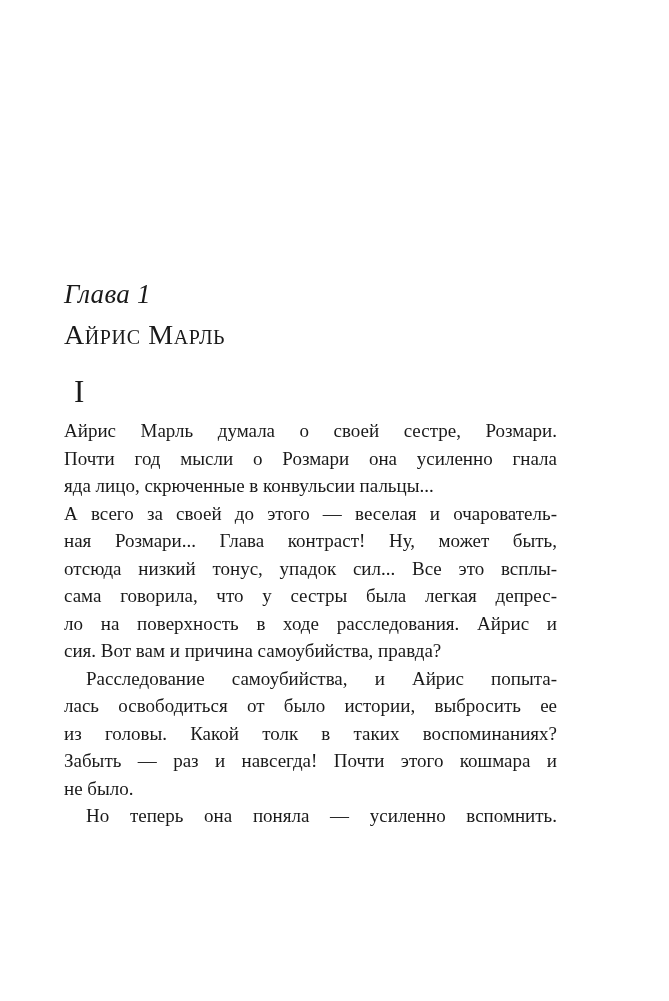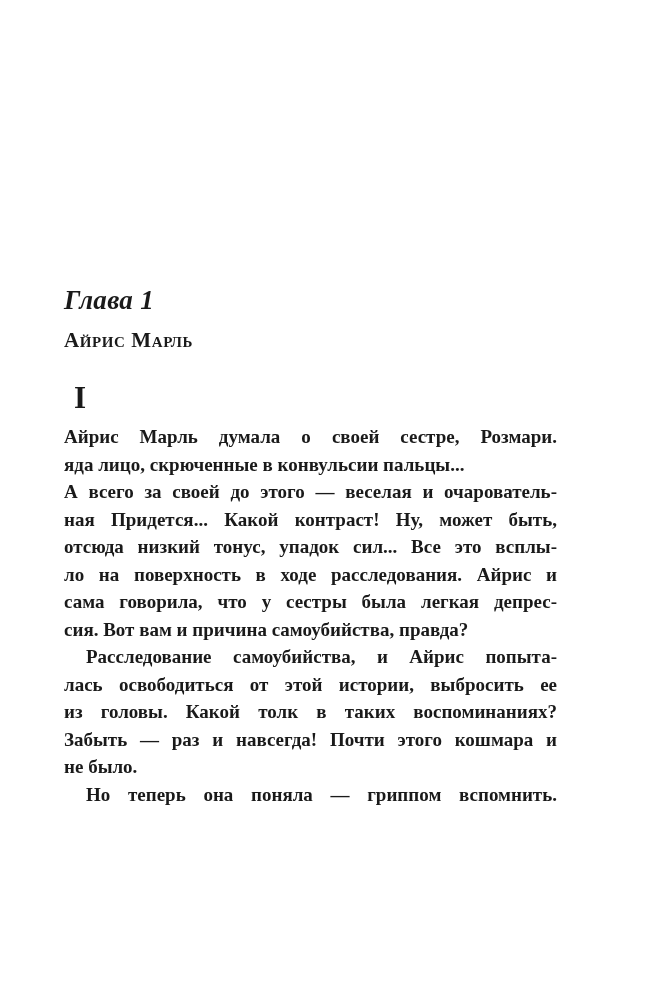--- a/index.html
+++ b/index.html
@@ -12,34 +12,33 @@
     width: 669px;
     height: 1001px;
     background: #ffffff;
     overflow: hidden;
     font-family: "Liberation Serif", "DejaVu Serif", serif;
     color: #1a1a1a;
   }
   .content {
     position: absolute;
     left: 64px;
-    top: 285px;
+    top: 279px;
     width: 493px;
-    font-weight: bold;
   }
   .chapter-title {
     font-style: italic;
     font-size: 27px;
     line-height: 30px;
     letter-spacing: 0.3px;
   }
   .character-name {
     margin-top: 12px;
     font-variant: small-caps;
-    font-size: 21px;
+    font-size: 28px;
     line-height: 27px;
     letter-spacing: 0.6px;
   }
   .section-numeral {
     margin-top: 28px;
     padding-left: 10px;
     font-size: 31px;
     line-height: 32px;
   }
   .body-text {
@@ -65,35 +64,36 @@
 <body>
 
 <div class="page">
   <div class="content">
     <div class="chapter-title">Глава 1</div>
     <div class="character-name">Айрис Марль</div>
     <div class="section-numeral">I</div>
     <div class="body-text" id="body-text">
         <div class="paragraph">
           <div class="text-line">Айрис Марль думала о своей сестре, Розмари.</div>
+          <div class="text-line">Почти год мысли о Розмари она усиленно гнала</div>
           <div class="text-line last-line">яда лицо, скрюченные в конвульсии пальцы...</div>
         </div>
         <div class="paragraph">
           <div class="text-line">А всего за своей до этого — веселая и очарователь-</div>
-          <div class="text-line">ная Придется... Какой контраст! Ну, может быть,</div>
+          <div class="text-line">ная Розмари... Глава контраст! Ну, может быть,</div>
           <div class="text-line">отсюда низкий тонус, упадок сил... Все это всплы-</div>
+          <div class="text-line">сама говорила, что у сестры была легкая депрес-</div>
           <div class="text-line">ло на поверхность в ходе расследования. Айрис и</div>
-          <div class="text-line">сама говорила, что у сестры была легкая депрес-</div>
           <div class="text-line last-line">сия. Вот вам и причина самоубийства, правда?</div>
         </div>
         <div class="paragraph">
           <div class="text-line indented">Расследование самоубийства, и Айрис попыта-</div>
-          <div class="text-line">лась освободиться от этой истории, выбросить ее</div>
+          <div class="text-line">лась освободиться от было истории, выбросить ее</div>
           <div class="text-line">из головы. Какой толк в таких воспоминаниях?</div>
           <div class="text-line">Забыть — раз и навсегда! Почти этого кошмара и</div>
           <div class="text-line last-line">не было.</div>
         </div>
         <div class="paragraph">
-          <div class="text-line indented">Но теперь она поняла — гриппом вспомнить.</div>
+          <div class="text-line indented">Но теперь она поняла — усиленно вспомнить.</div>
         </div>
       </div>
   </div>
 </div>
 
 </body></html>

